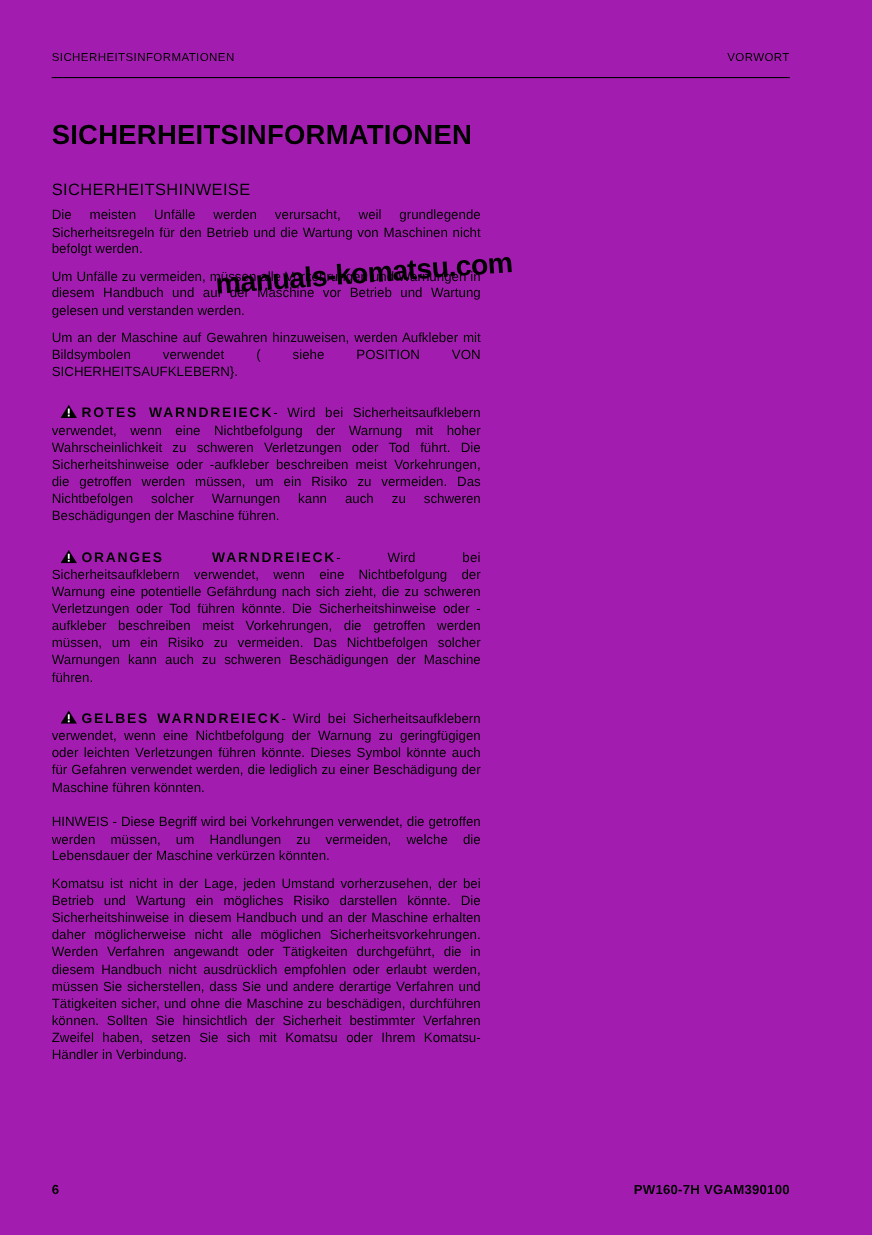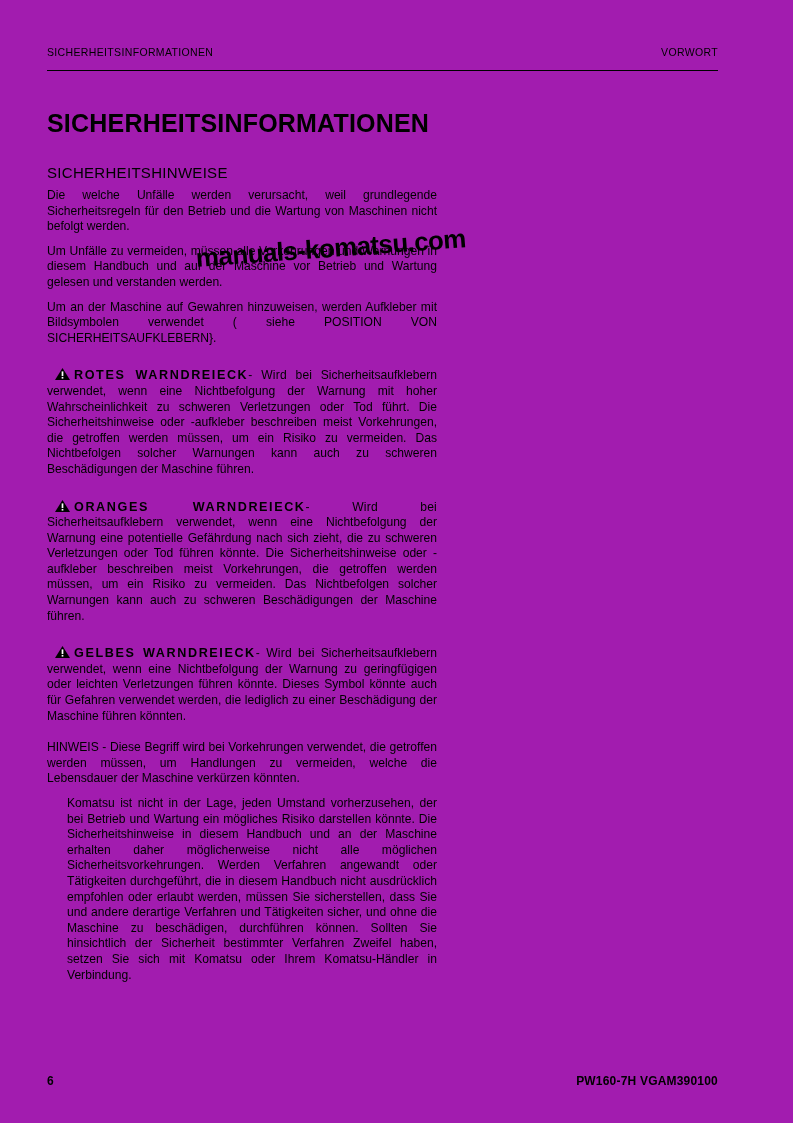--- a/index.html
+++ b/index.html
@@ -71,21 +71,21 @@
     top: 188px;
     width: 390px;
   }
   p.para {
     margin: 0 0 9px 0;
     font-size: 12.1px;
     line-height: 15.6px;
     text-align: justify;
     text-justify: inter-word;
   }
-  p.para:last-child { margin-bottom: 0; margin-left: 20px; }
+  p.para:last-child { margin-bottom: 0; }
 
   .gap-small { height: 7px; }
   .gap-block { height: 13px; }
 
   
   .warn-block {
     margin: 0 0 9px 0;
     font-size: 12.1px;
     line-height: 15.6px;
     text-align: justify;
@@ -149,21 +149,21 @@
     <span class="header-left">SICHERHEITSINFORMATIONEN</span>
     <span class="header-right">VORWORT</span>
   </div>
   <div class="header-rule"></div>
 
   <h1 class="doc-title">SICHERHEITSINFORMATIONEN</h1>
   <h2 class="section-title">SICHERHEITSHINWEISE</h2>
 
   <div class="content">
 
-    <p class="para">Die welche Unfälle werden verursacht, weil grundlegende Sicherheitsregeln für den Betrieb und die Wartung von Maschinen nicht befolgt werden.</p>
+    <p class="para">Die meisten Unfälle werden verursacht, weil grundlegende Sicherheitsregeln für den Betrieb und die Wartung von Maschinen nicht befolgt werden.</p>
     <p class="para">Um Unfälle zu vermeiden, müssen alle Vorkehrungen und Warnungen in diesem Handbuch und auf der Maschine vor Betrieb und Wartung gelesen und verstanden werden.</p>
     <p class="para">Um an der Maschine auf Gewahren hinzuweisen, werden Aufkleber mit Bildsymbolen verwendet ( siehe POSITION VON SICHERHEITSAUFKLEBERN}.</p>
 
     <div class="gap-block"></div>
 
     <div class="warn-block">
       <span class="indent"></span><span class="warn-icon"><svg width="15" height="12" viewBox="0 0 15 12" xmlns="http://www.w3.org/2000/svg">
             <polygon points="7.5,0 15,12 0,12" fill="#000000"></polygon>
             <rect x="6.65" y="3.4" width="1.7" height="4.6" fill="#ffffff"></rect>
             <rect x="6.65" y="8.9" width="1.7" height="1.7" fill="#ffffff"></rect>

